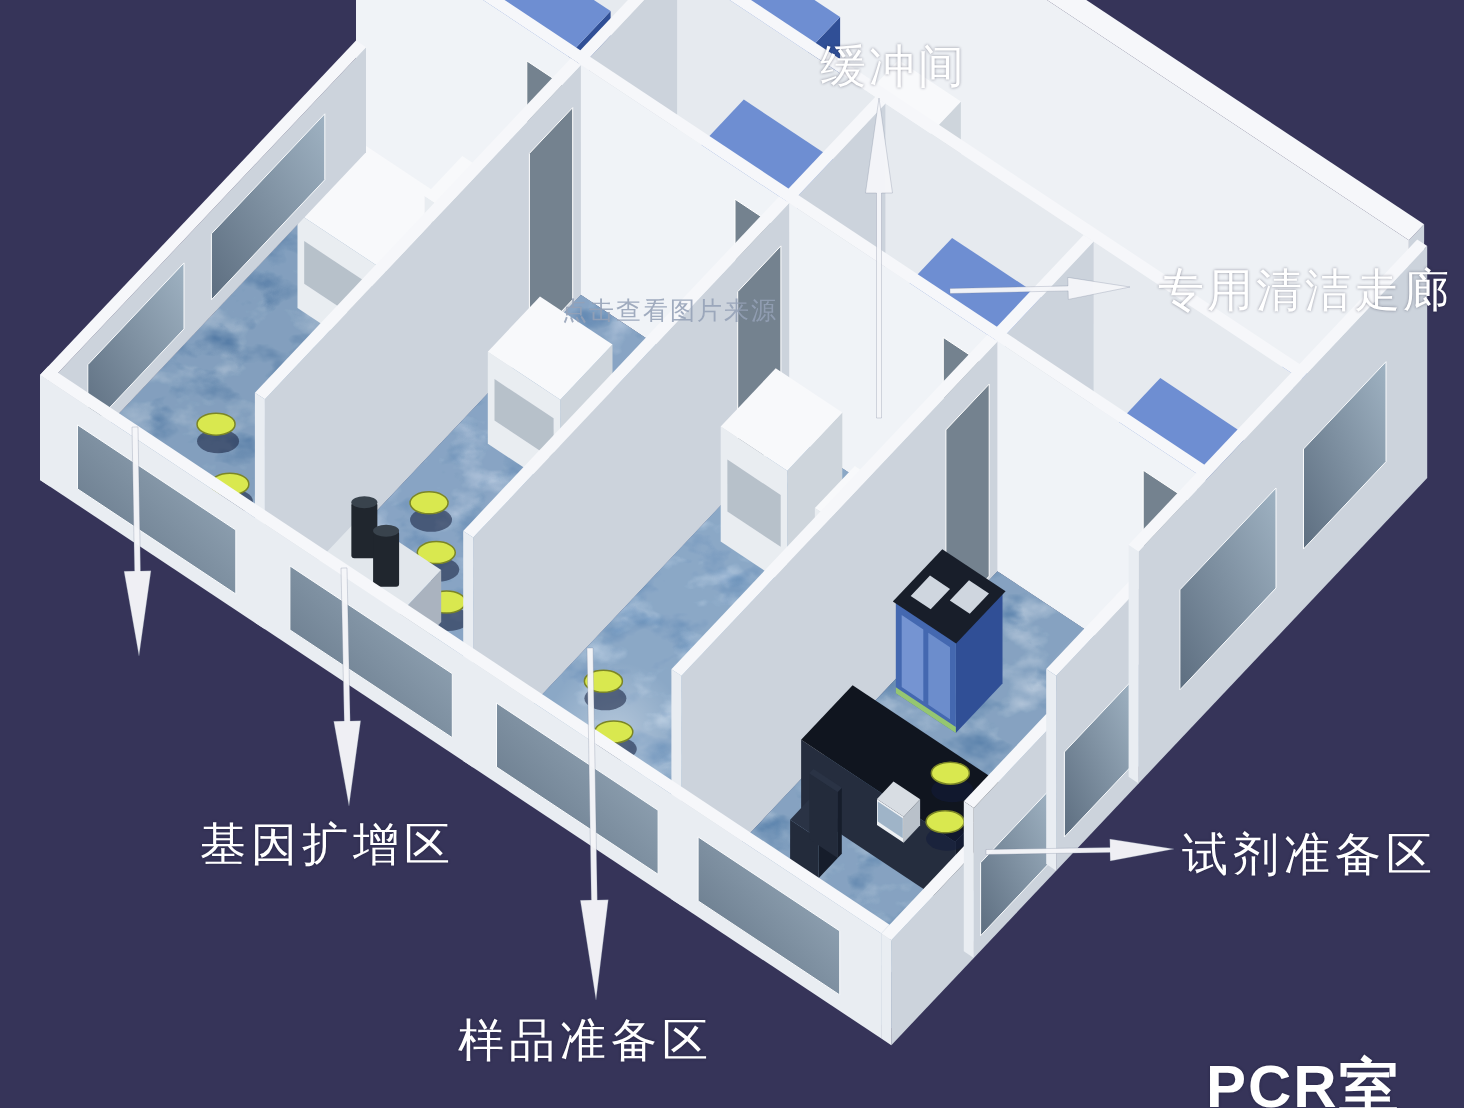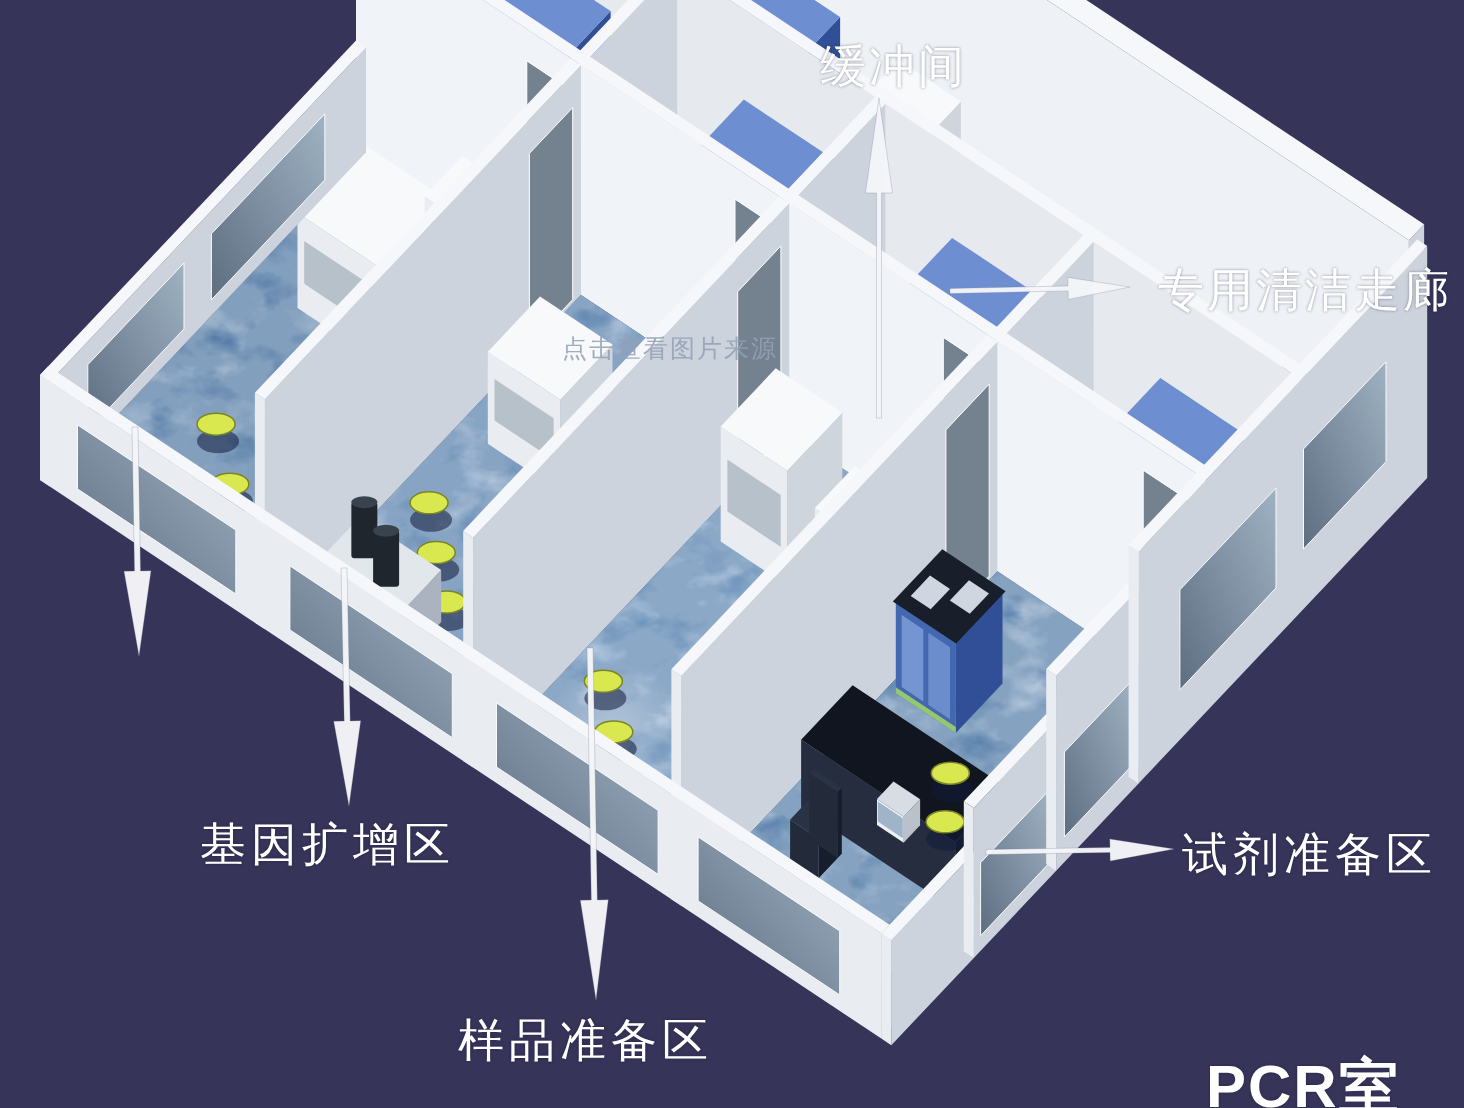--- a/index.html
+++ b/index.html
@@ -19,21 +19,20 @@
   #lbl-product  {left:8px;   top:660px; letter-spacing:4px;}
   #lbl-gene     {left:200px; top:814px; letter-spacing:5px;}
   #lbl-sample   {left:458px; top:994px; letter-spacing:5px;margin-top:16px;}
   #lbl-reagent  {left:1182px;top:824px; letter-spacing:5px;}
   #lbl-pcr      {left:1206px;top:1010px;letter-spacing:2px;
                  font-family:"Liberation Sans",sans-serif;font-weight:bold;font-size:60px;margin-top:37px;}
   #watermark{
     position:absolute;left:562px;top:294px;
     font-size:25px;letter-spacing:2px;color:rgba(148,160,182,0.88);
     font-family:Liberation Sans, sans-serif;
-    margin-top:38px;
   }
 </style>
 </head>
 <body>
 
 <div id="stage" style="background: rgb(54, 52, 89);">
 
   <svg id="scene" width="1464" height="1108" viewBox="0 0 1464 1108" xmlns="http://www.w3.org/2000/svg">
     <defs>
         <linearGradient id="glass" x1="0" y1="1" x2="1" y2="0">

